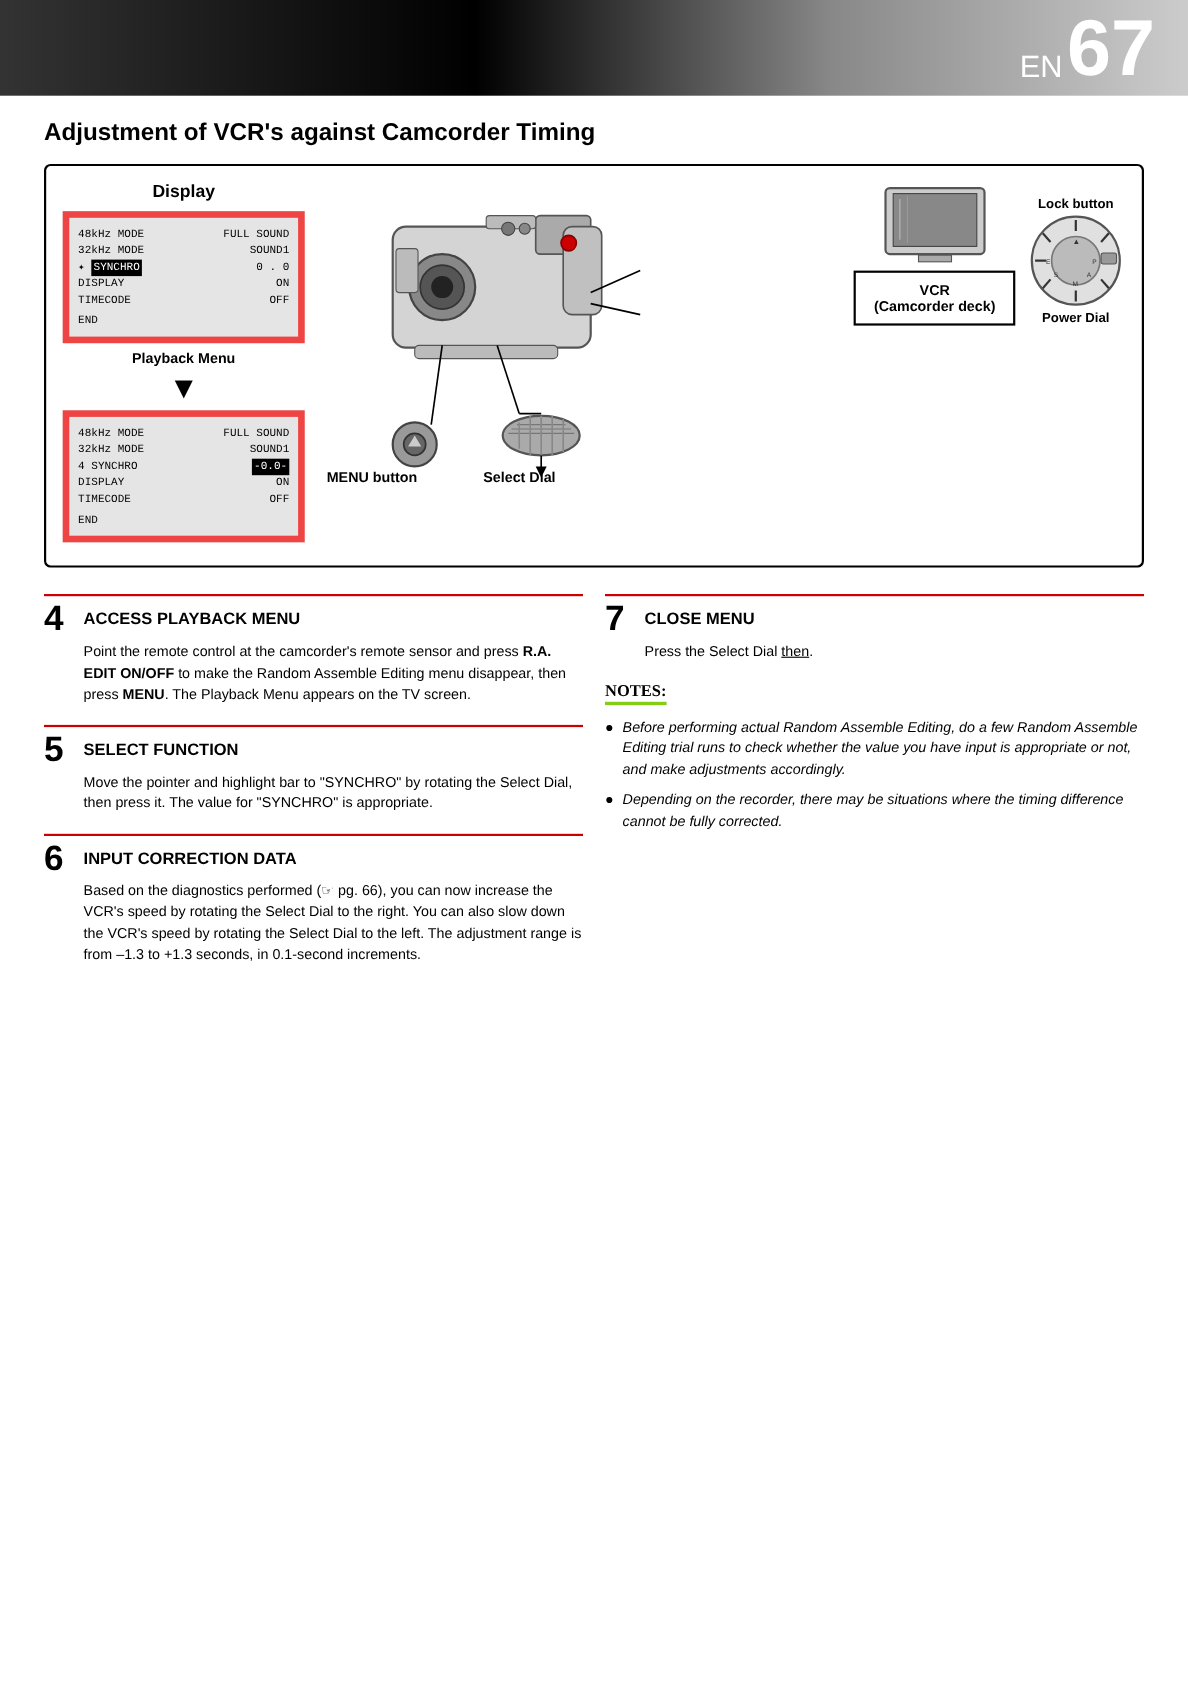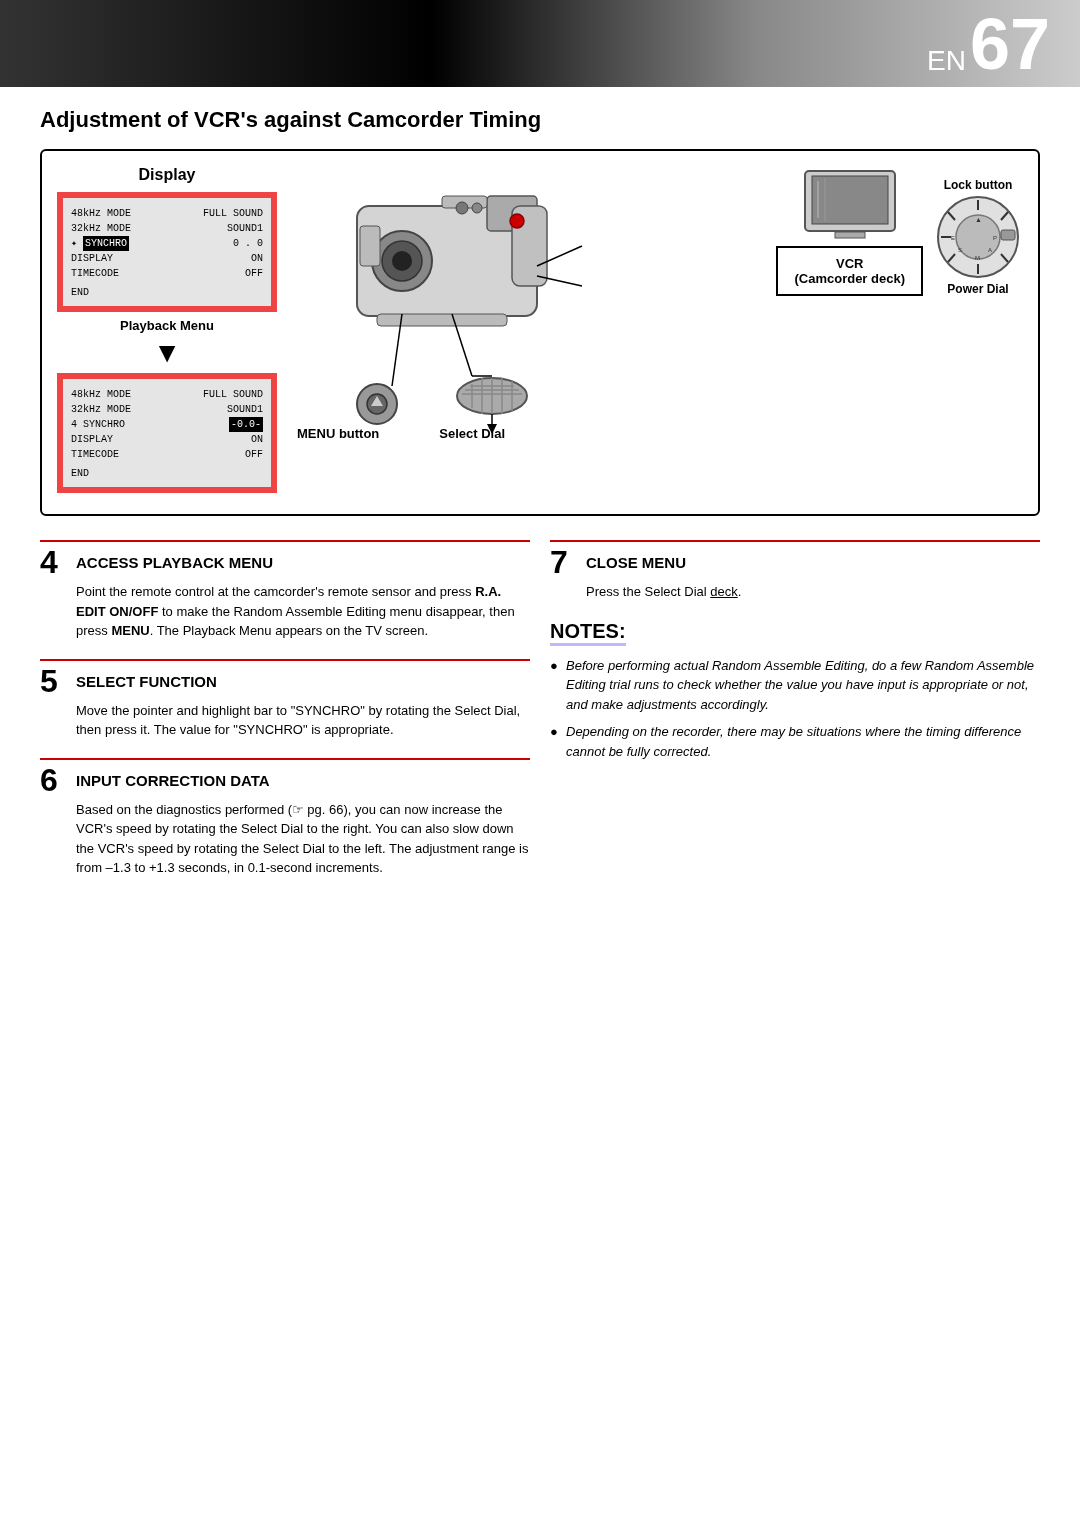--- a/index.html
+++ b/index.html
@@ -197,25 +197,26 @@
     .step-body strong {
       font-weight: bold;
     }
 
     
     .notes-section {
       margin-top: 10px;
     }
 
     .notes-title {
-      font-size: 20px;
-      font-weight: bold;
-      border-bottom: 3px solid #c4b5fd;
+      font-size: 15px;
+      font-weight: bold;
+      border-bottom: 3px solid #84cc16;
       display: inline-block;
       margin-bottom: 10px;
+      font-family: Liberation Serif, serif;
     }
 
     .notes-list {
       list-style: none;
       padding: 0;
     }
 
     .notes-list li {
       font-size: 13px;
       font-style: italic;
@@ -472,21 +473,21 @@
     </div>
 
     <div class="steps-right">
 
       <div class="step-item">
         <div class="step-header">
           <span class="step-number">7</span>
           <span class="step-title">CLOSE MENU</span>
         </div>
         <div class="step-body">
-          Press the Select Dial <span class="underline">deck</span>.
+          Press the Select Dial <span class="underline">then</span>.
         </div>
       </div>
 
       <div class="notes-section">
         <div class="notes-title">NOTES:</div>
         <ul class="notes-list">
           <li>
             Before performing actual Random Assemble Editing, do a few Random Assemble Editing trial runs to check whether the value you have input is appropriate or not, and make adjustments accordingly.
           </li>
           <li>

